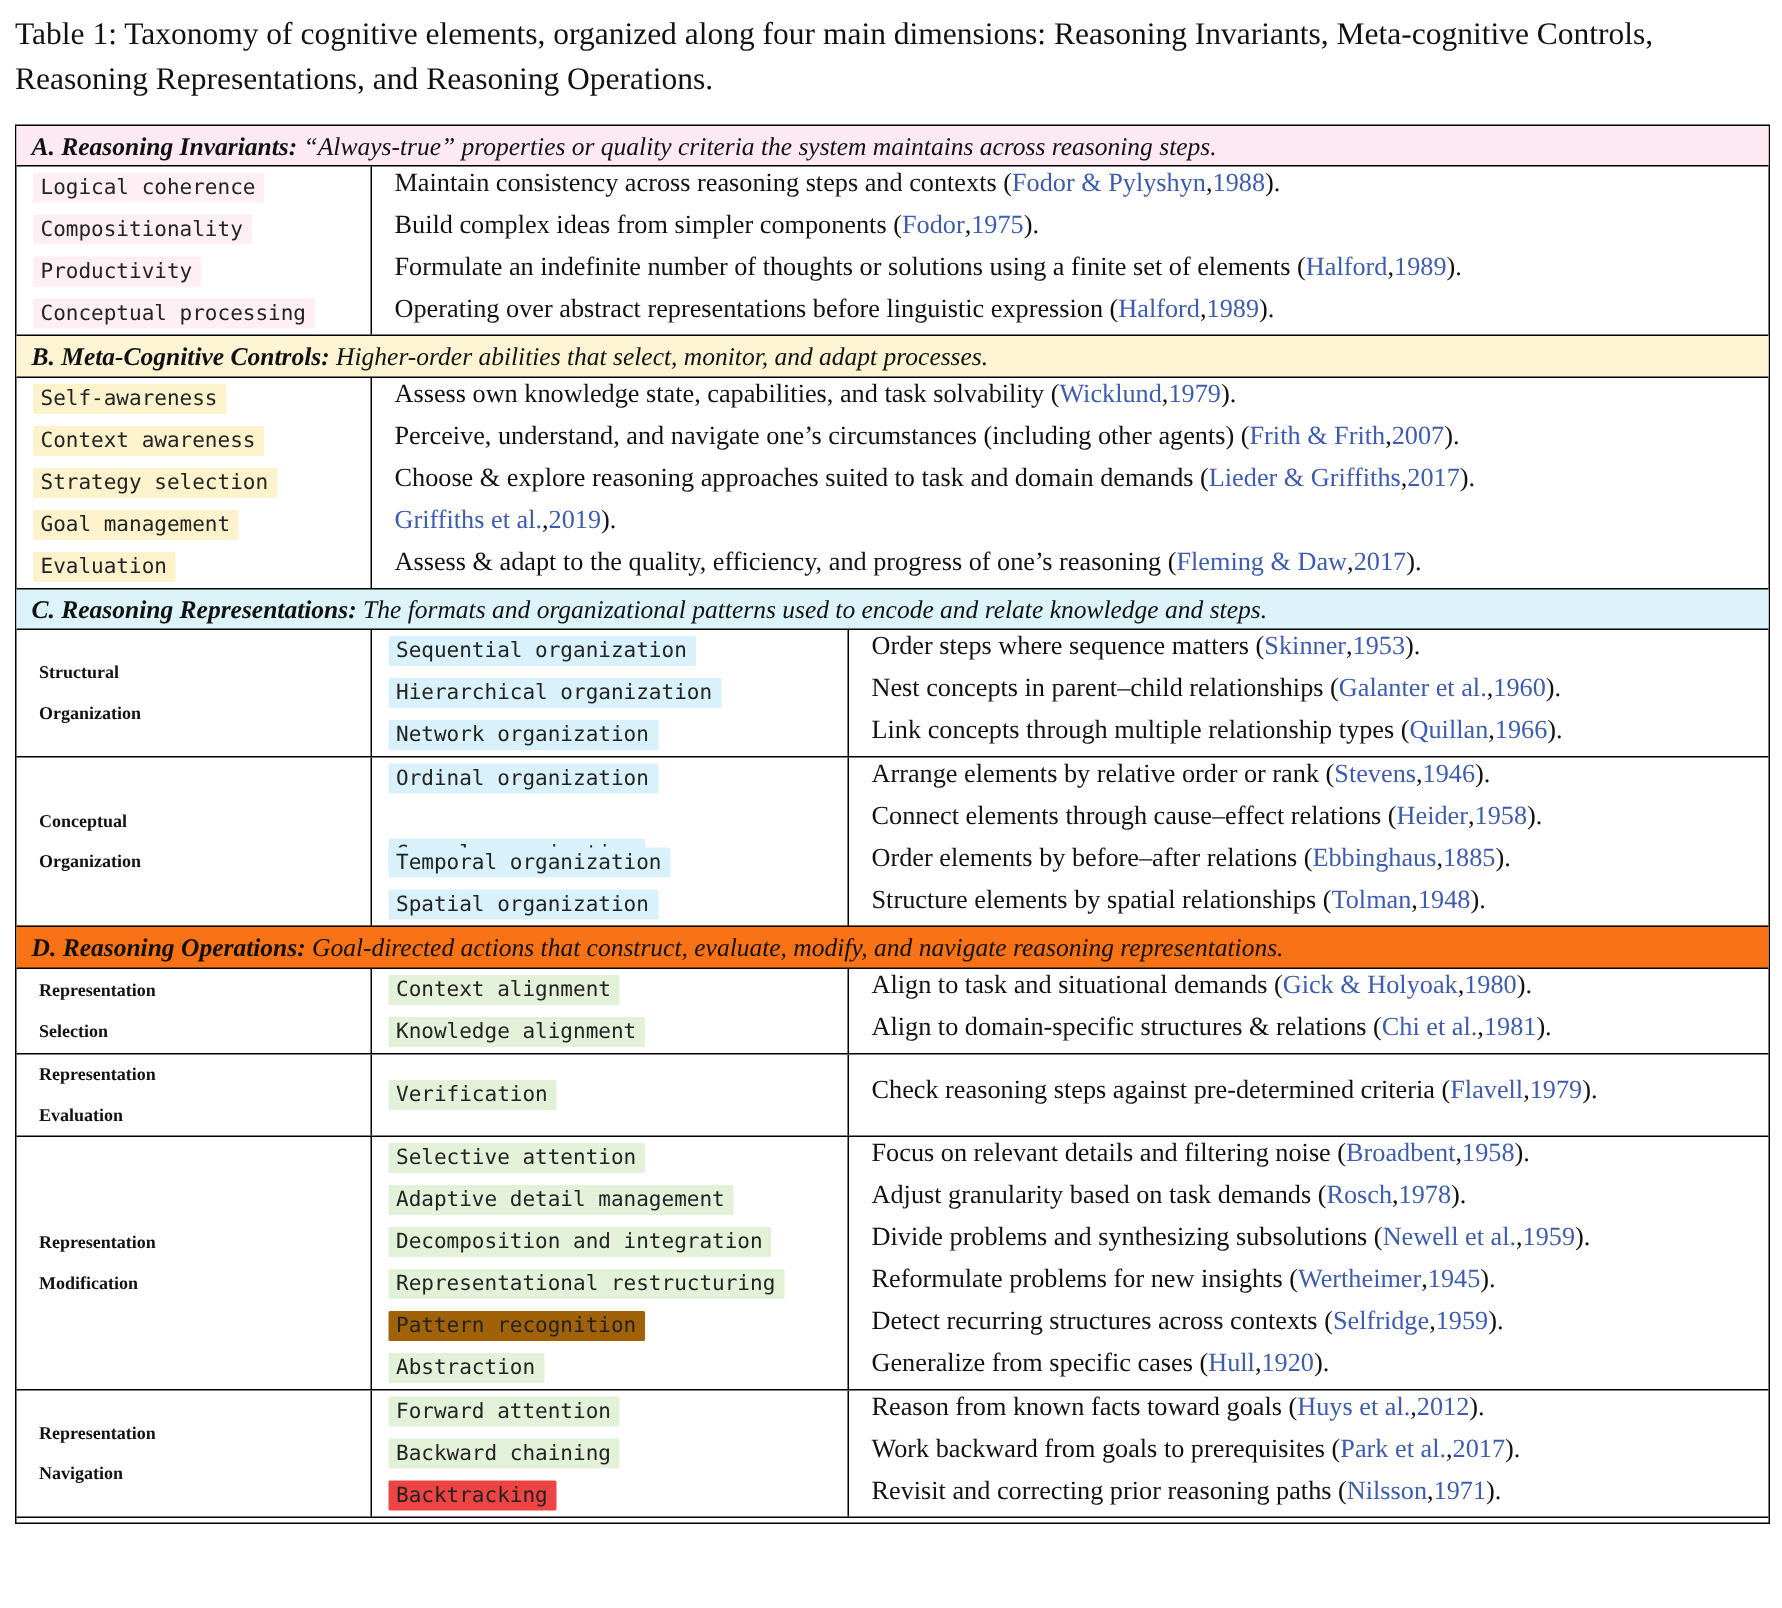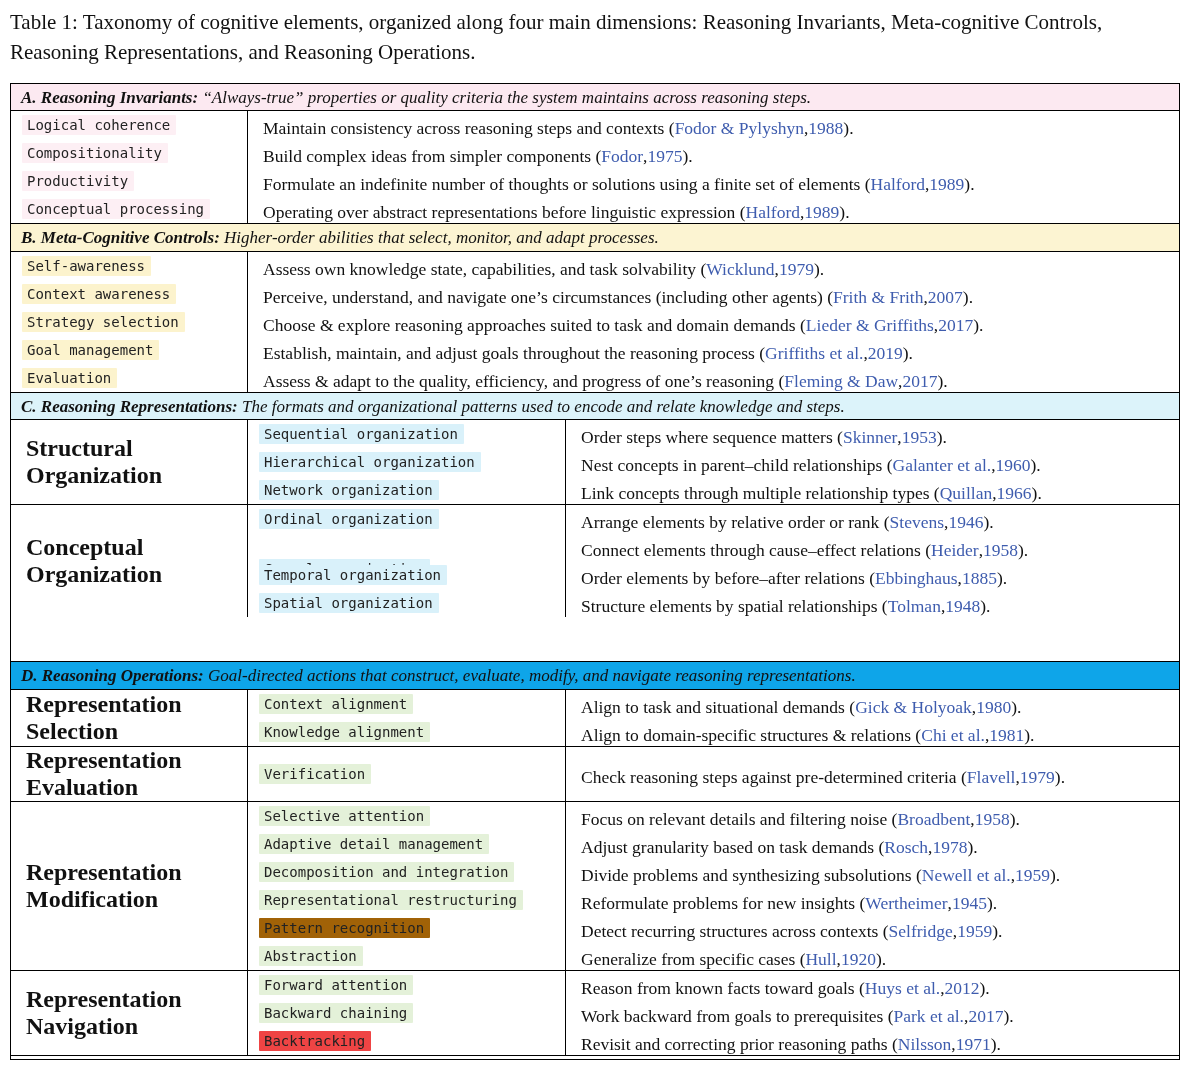--- a/index.html
+++ b/index.html
@@ -32,39 +32,39 @@
   .group { display: flex; align-items: stretch; }
   .group + .group { border-top: 1px solid var(--border); }
   section:last-child .sec-groups .group:last-child { border-bottom: 1px solid var(--border); }
   .cell {
     display: flex; flex-direction: column; justify-content: center;
     padding: 0 0;
   }
   .col-label {
     width: 237px; border-right: 1px solid var(--border);
     padding-left: 15px;
-    font-weight: bold; font-size: 24px;
+    font-weight: bold; font-size: 12px;
   }
   .group-line { line-height: 27px; }
   .col-chips {
     border-right: 1px solid var(--border);
     padding-left: 11px;
   }
   .two-col .col-chips { width: 237px; }
   .three-col .col-chips { width: 318px; }
   .col-descs { flex: 1 1 auto; padding-left: 15px; overflow: hidden; }
   .chip-row { height: 28px; display: flex; align-items: center; }
   .chip {
     font-family: "DejaVu Sans Mono", monospace;
     font-size: 14px; color: #222;
     padding: 2px 6px 2px 5px; border-radius: 1px;
     white-space: nowrap;
   }
   .desc-row {
-    height: 28px; display: flex; align-items: flex-end;
+    height: 28px; display: flex; align-items: flex-start;
     font-size: 17.5px; white-space: nowrap;
   }
   .cite { color: var(--cite-color); }
 </style>
 </head>
 <body>
 
 <div class="caption">Table 1: Taxonomy of cognitive elements, organized along four main dimensions: Reasoning Invariants, Meta-cognitive Controls, Reasoning Representations, and Reasoning Operations.</div>
 
 <div class="taxonomy-table">
@@ -166,21 +166,20 @@
                 <span>).</span>
               </div>
               <div class="desc-row">
                 <span>Choose &amp; explore reasoning approaches suited to task and domain demands (</span>
                 <span class="cite">Lieder &amp; Griffiths</span>
                 <span>, </span>
                 <span class="cite">2017</span>
                 <span>).</span>
               </div>
               <div class="desc-row">
-                <span>Establish, maintain, and adjust goals throughout the reasoning process (</span>
                 <span class="cite">Griffiths et al.</span>
                 <span>, </span>
                 <span class="cite">2019</span>
                 <span>).</span>
               </div>
               <div class="desc-row">
                 <span>Assess &amp; adapt to the quality, efficiency, and progress of one’s reasoning (</span>
                 <span class="cite">Fleming &amp; Daw</span>
                 <span>, </span>
                 <span class="cite">2017</span>
@@ -285,21 +284,21 @@
                 <span>, </span>
                 <span class="cite">1948</span>
                 <span>).</span>
               </div>
             </div>
   </div>
 </div>
   </section>
 
   <section class="three-col">
-    <div class="sec-header" style="background: #0ea5e9; margin-top: 44px;">
+    <div class="sec-header" style="background: #f97316;">
       <span class="sec-title">D. Reasoning Operations: </span>
       <span class="sec-subtitle">Goal-directed actions that construct, evaluate, modify, and navigate reasoning representations.</span>
     </div>
     <div class="sec-groups">
   <div class="group">
     <div class="cell col-label">
               <div class="group-line">Representation</div>
               <div class="group-line">Selection</div>
             </div>
     <div class="cell col-chips">

